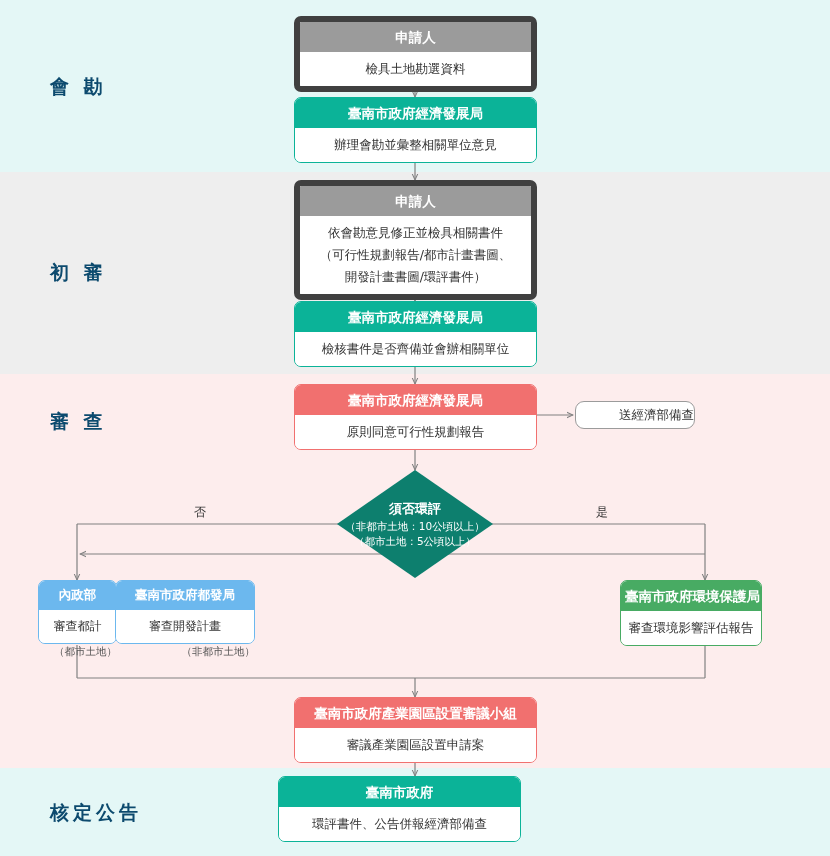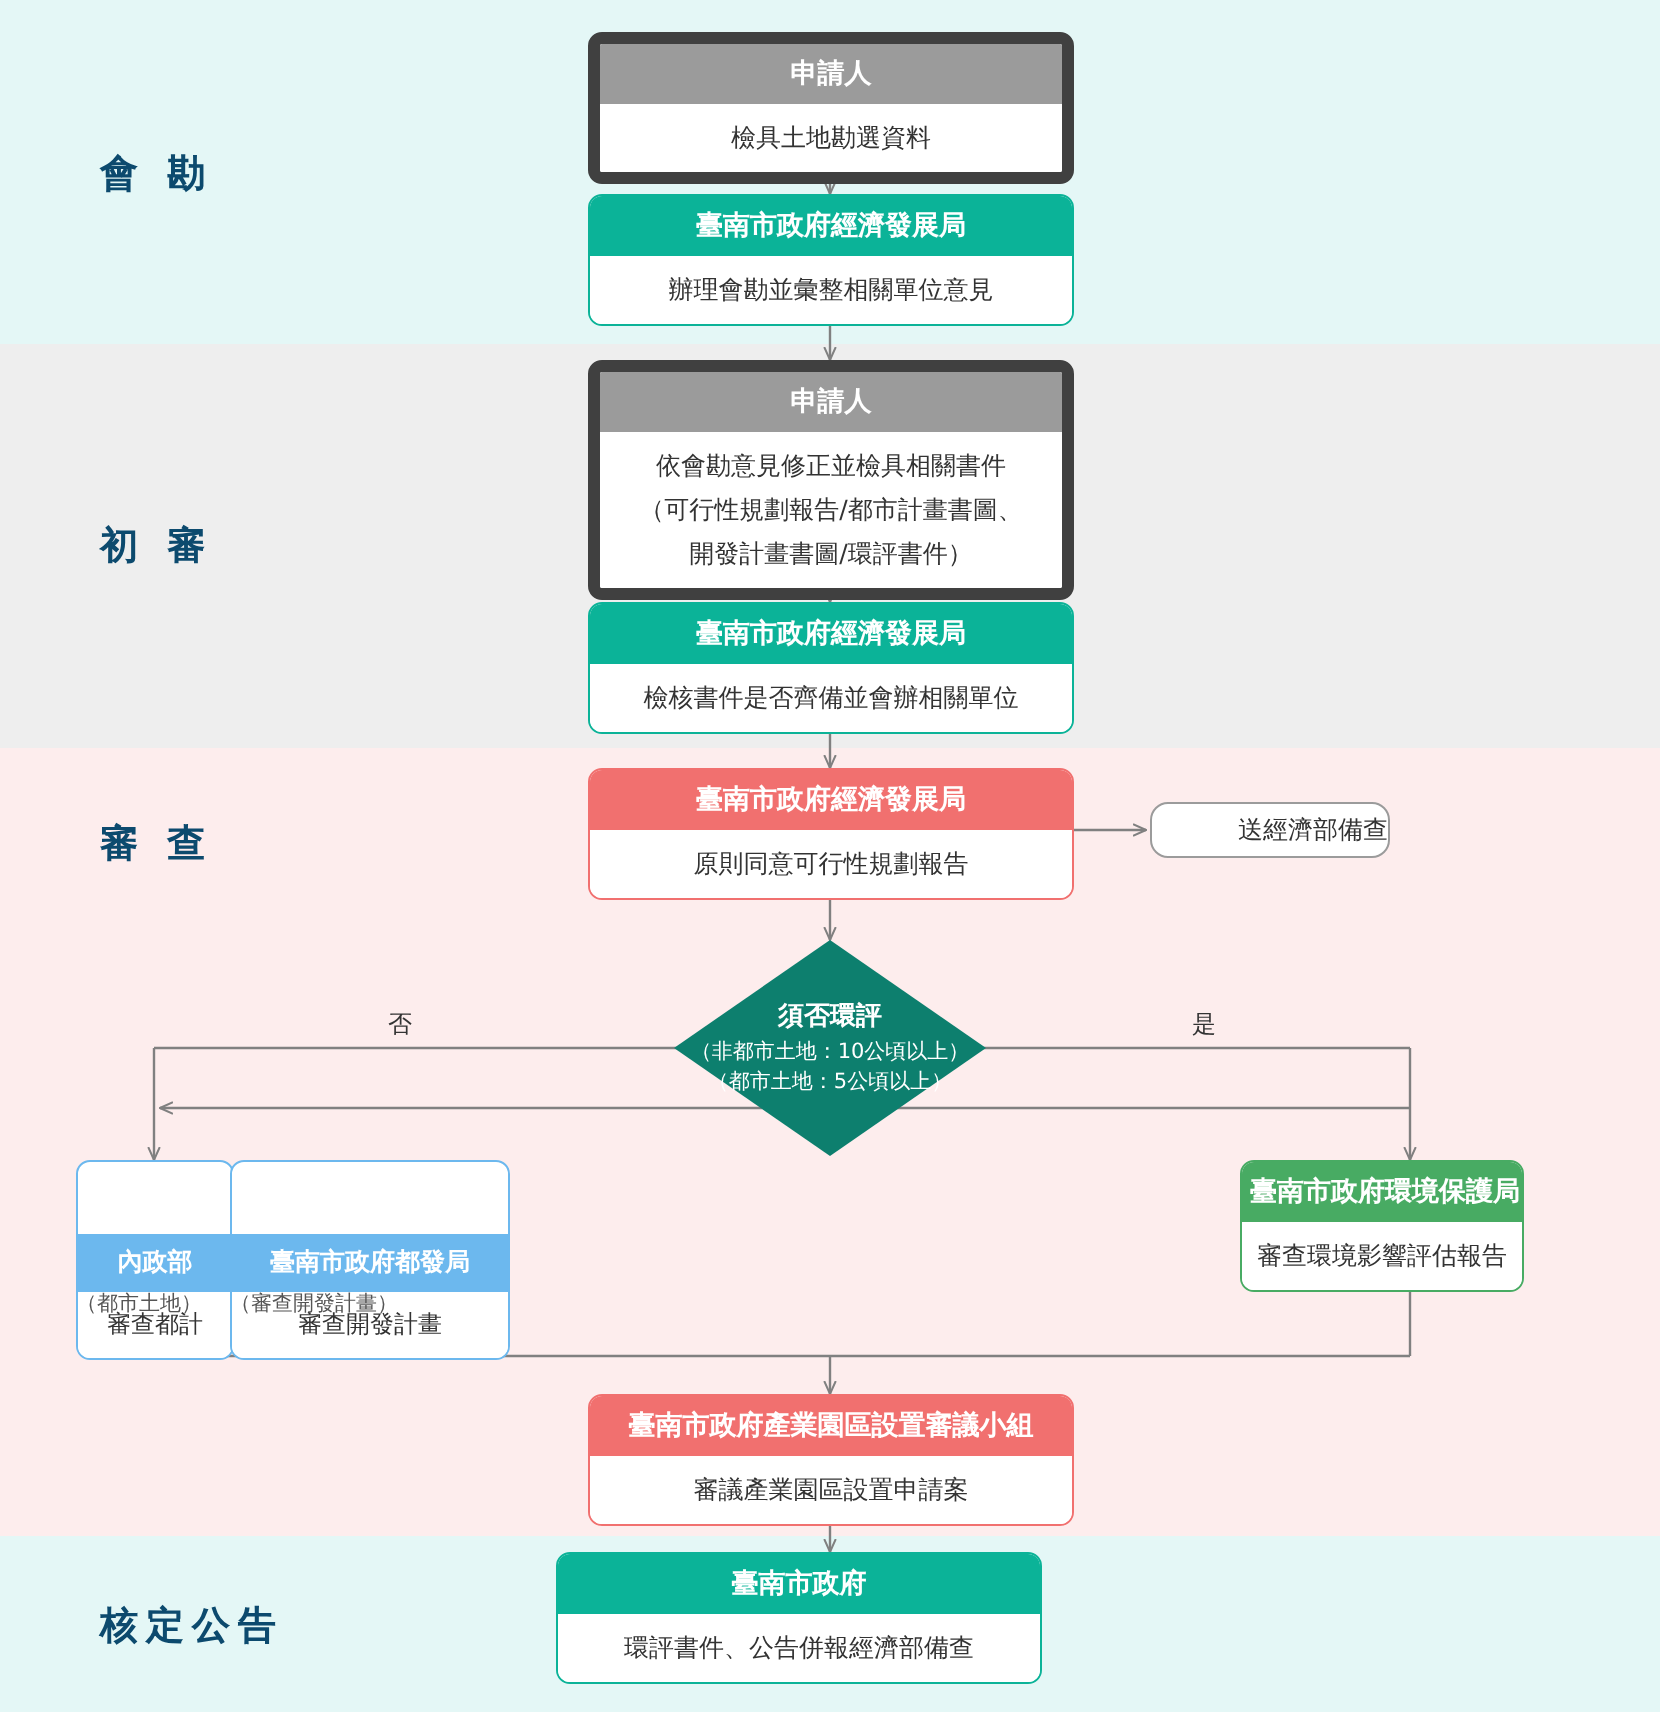--- a/index.html
+++ b/index.html
@@ -57,21 +57,21 @@
   }
 
   
   .node.gray   { border: 6px solid #404040; }
   .node.gray   .head { background: #9b9b9b; }
   .node.teal   { border: 1px solid #0bb398; }
   .node.teal   .head { background: #0bb398; }
   .node.red    { border: 1px solid #f1706f; }
   .node.red    .head { background: #f1706f; }
   .node.blue   { border: 1px solid #6cb8ee; }
-  .node.blue   .head { background: #6cb8ee; margin-top: 36px; }
+  .node.blue   .head { background: #6cb8ee; }
   .node.green  { border: 1px solid #48ab63; }
   .node.green  .head { background: #48ab63; }
 
   
   .pill {
     position: absolute;
     background: #ffffff;
     border: 1px solid #9b9b9b;
     border-radius: 9px;
     font-size: 12.5px;
@@ -106,21 +106,21 @@
     position: absolute;
     font-size: 12px;
     color: #333333;
     white-space: nowrap;
   }
   .footnote {
     position: absolute;
     font-size: 10.5px;
     color: #555555;
     white-space: nowrap;
-    text-align: left;
+    text-align: right;
   }
 </style>
 </head>
 <body>
 
 <div id="stage">
 
   <div class="band" id="band-0"></div>
   <div class="band" id="band-1"></div>
   <div class="band" id="band-2"></div>
@@ -216,21 +216,21 @@
   <div class="node blue" style="left:38px; top:580px; width:79px;">
     <div class="head" style="font-size:12.5px;">內政部</div>
     <div class="body" style="font-size:12px;">審查都計</div>
   </div>
   <div class="footnote" style="left:38px; top:645px; width:79px;">（都市土地）</div>
 
   <div class="node blue" style="left:115px; top:580px; width:140px;">
     <div class="head" style="font-size:12.5px;">臺南市政府都發局</div>
     <div class="body" style="font-size:12px;">審查開發計畫</div>
   </div>
-  <div class="footnote" style="left:115px; top:645px; width:140px;">（審查開發計畫）</div>
+  <div class="footnote" style="left:115px; top:645px; width:140px;">（非都市土地）</div>
 
   <div class="node green" style="left:620px; top:580px; width:142px;">
     <div class="head">臺南市政府環境保護局</div>
     <div class="body">審查環境影響評估報告</div>
   </div>
 
   <div class="node red" style="left:294px; top:697px; width:243px;">
     <div class="head">臺南市政府產業園區設置審議小組</div>
     <div class="body">審議產業園區設置申請案</div>
   </div>

